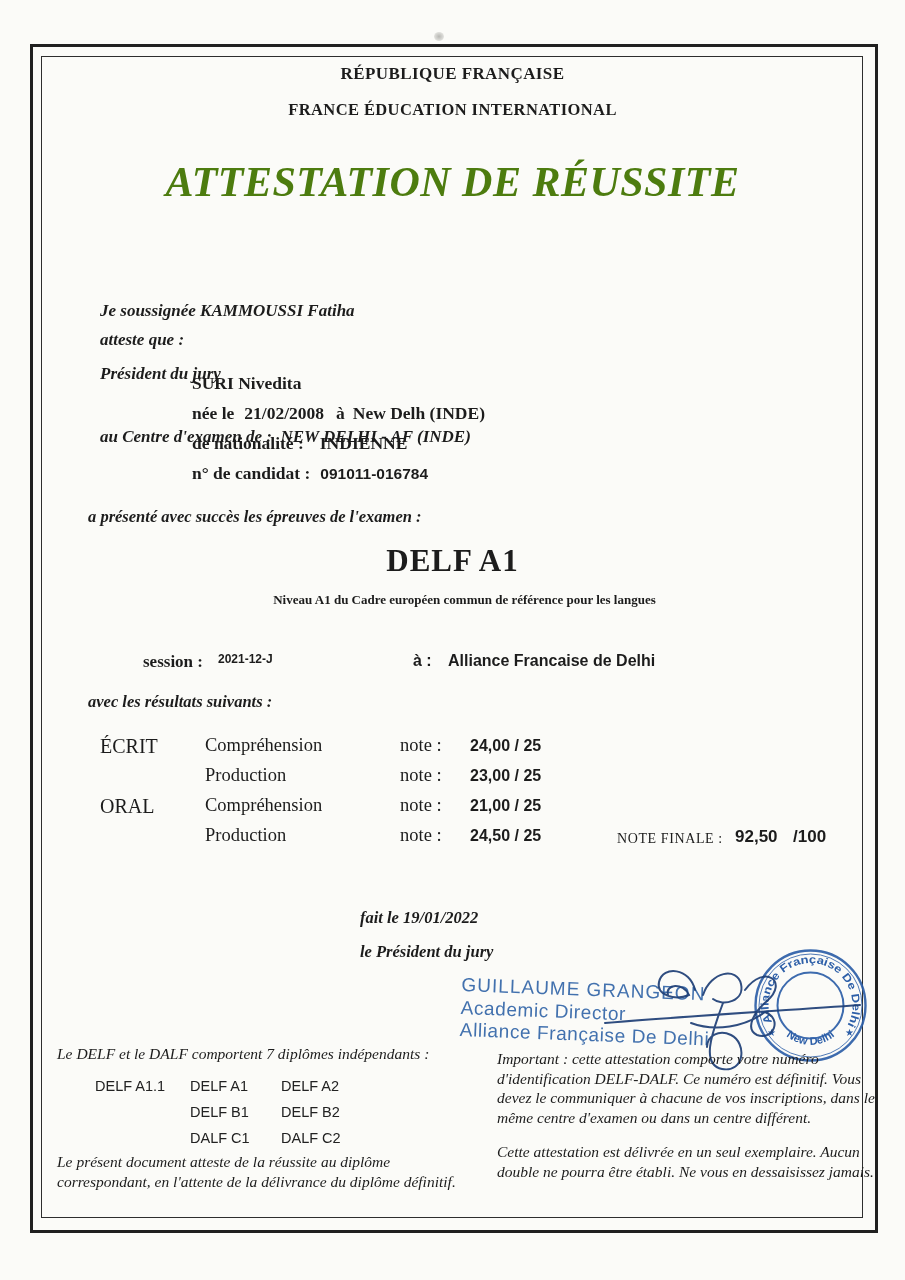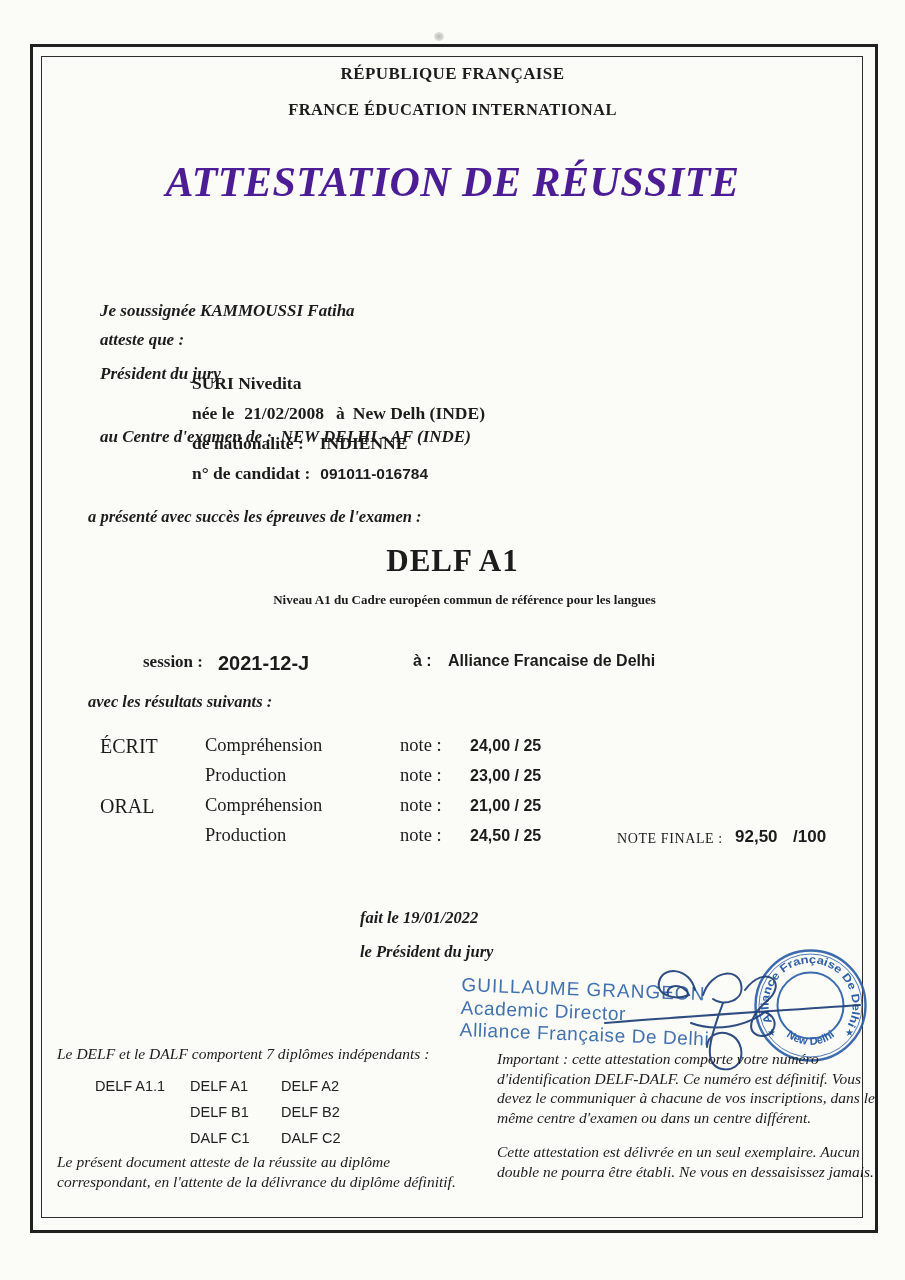--- a/index.html
+++ b/index.html
@@ -13,38 +13,38 @@
   .center{width:905px;text-align:center;}
   .pre{white-space:pre-wrap;}
 
   
   .frame-outer{left:30px;top:44px;width:842px;height:1183px;border:3px solid #202020;}
   .frame-inner{left:41px;top:56px;width:820px;height:1160px;border:1.6px solid #2e2e2e;}
 
   
   .h-rep{top:64px;font-size:17px;font-weight:bold;letter-spacing:.4px;}
   .h-fei{top:100px;font-size:16.5px;font-weight:bold;letter-spacing:.4px;}
-  .h-title{top:158px;font-size:42px;font-weight:bold;font-style:italic;letter-spacing:.5px;color:#4c1d95;}
+  .h-title{top:158px;font-size:42px;font-weight:bold;font-style:italic;letter-spacing:.5px;color:#4d7c0f;}
 
   
   .intro{left:100px;top:258px;font-size:17px;font-weight:bold;font-style:italic;line-height:21px;}
   .atteste{left:100px;top:330px;font-size:17px;font-weight:bold;font-style:italic;}
 
   
   .cand{left:192px;top:368px;font-size:17.5px;font-weight:bold;line-height:30px;}
   .cand .num{font-family:"Liberation Sans", sans-serif;font-size:15.5px;}
 
   
   .presente{left:88px;top:507px;font-size:16.5px;font-weight:bold;font-style:italic;}
   .delf{top:543px;font-size:31px;font-weight:600;letter-spacing:1px;}
   .niveau{top:592px;font-size:13px;font-weight:bold;padding-left:12px;}
   .session-row{top:652px;height:24px;width:905px;}
   .session-row span{position:absolute;}
   .ses-l{left:143px;font-size:17px;font-weight:bold;}
-  .ses-v{left:218px;font-size:20px;font-weight:bold;font-family:"Liberation Sans",sans-serif;}
+  .ses-v{left:218px;font-size:12px;font-weight:bold;font-family:"Liberation Sans",sans-serif;}
   .at-l{left:413px;font-size:16px;font-weight:bold;font-family:"Liberation Sans",sans-serif;}
   .at-v{left:448px;font-size:16px;font-weight:600;font-family:"Liberation Sans",sans-serif;}
 
   
   .res-head{left:88px;top:692px;font-size:16.5px;font-weight:bold;font-style:italic;}
   .res-table{left:100px;top:735px;width:760px;}
   .res-row{position:relative;height:30px;}
   .res-row span{position:absolute;white-space:nowrap;}
   .c1{left:0;font-size:20px;}
   .c2{left:105px;font-size:18.5px;}

